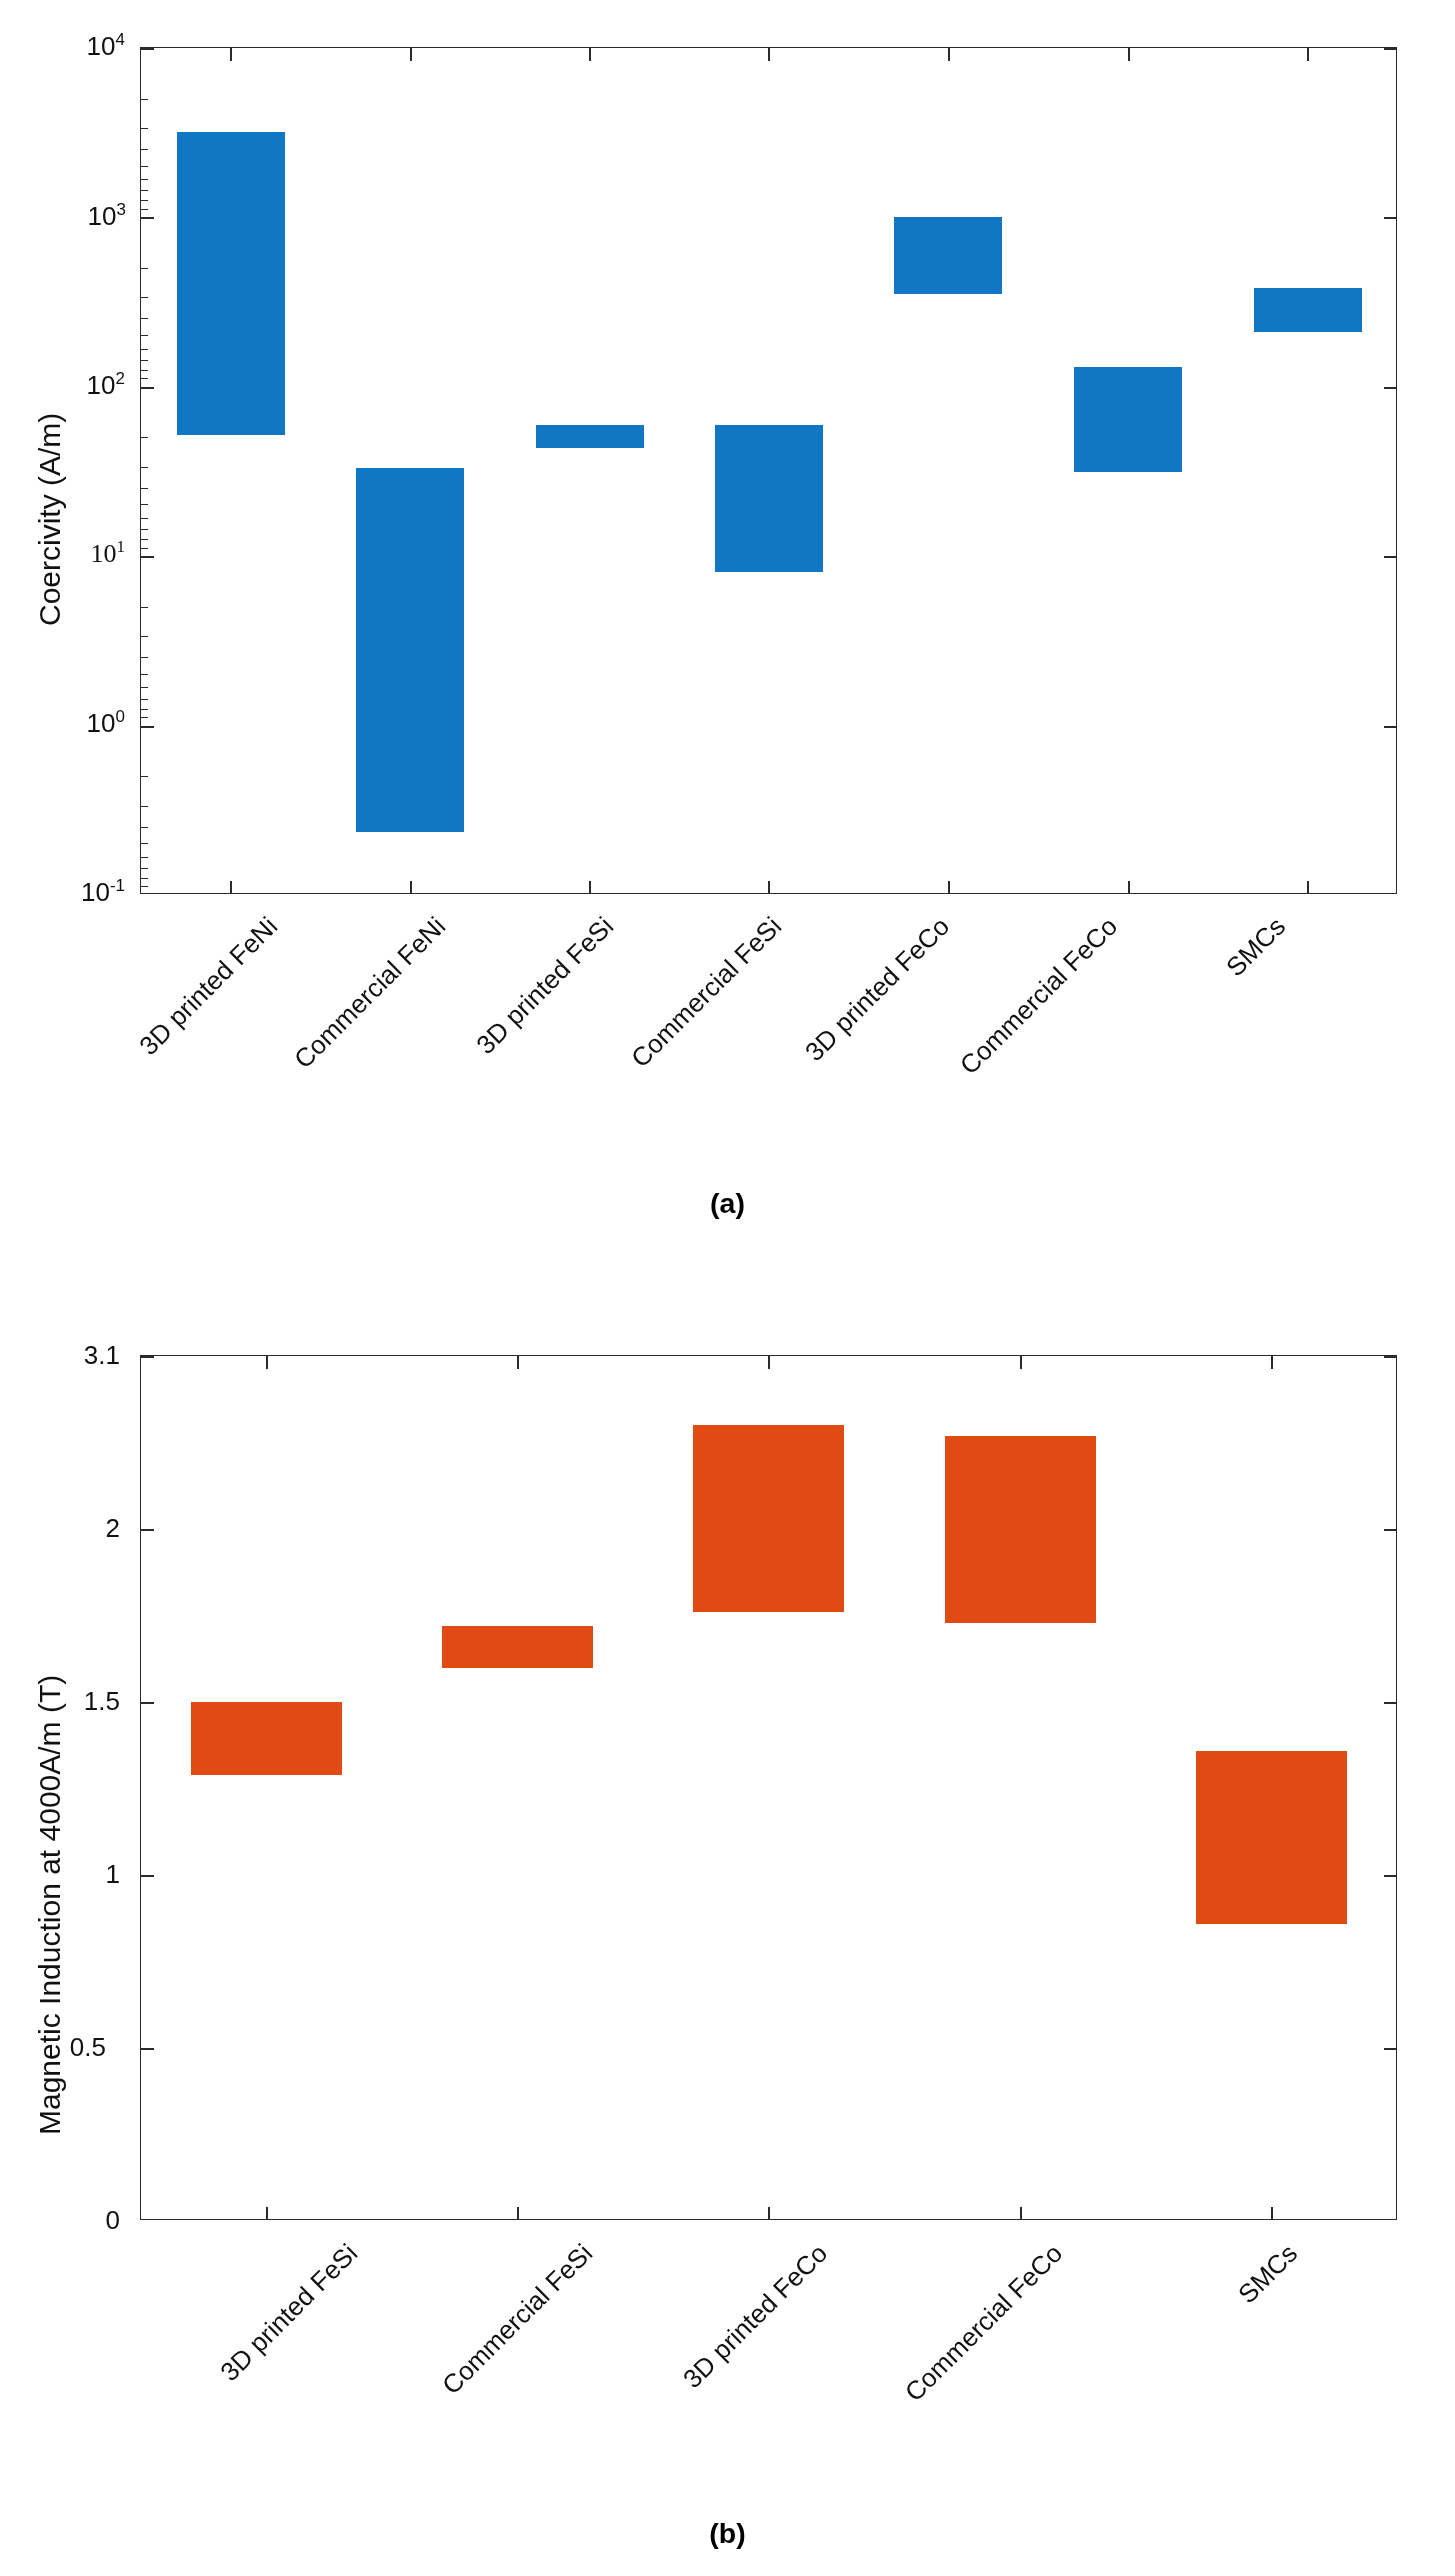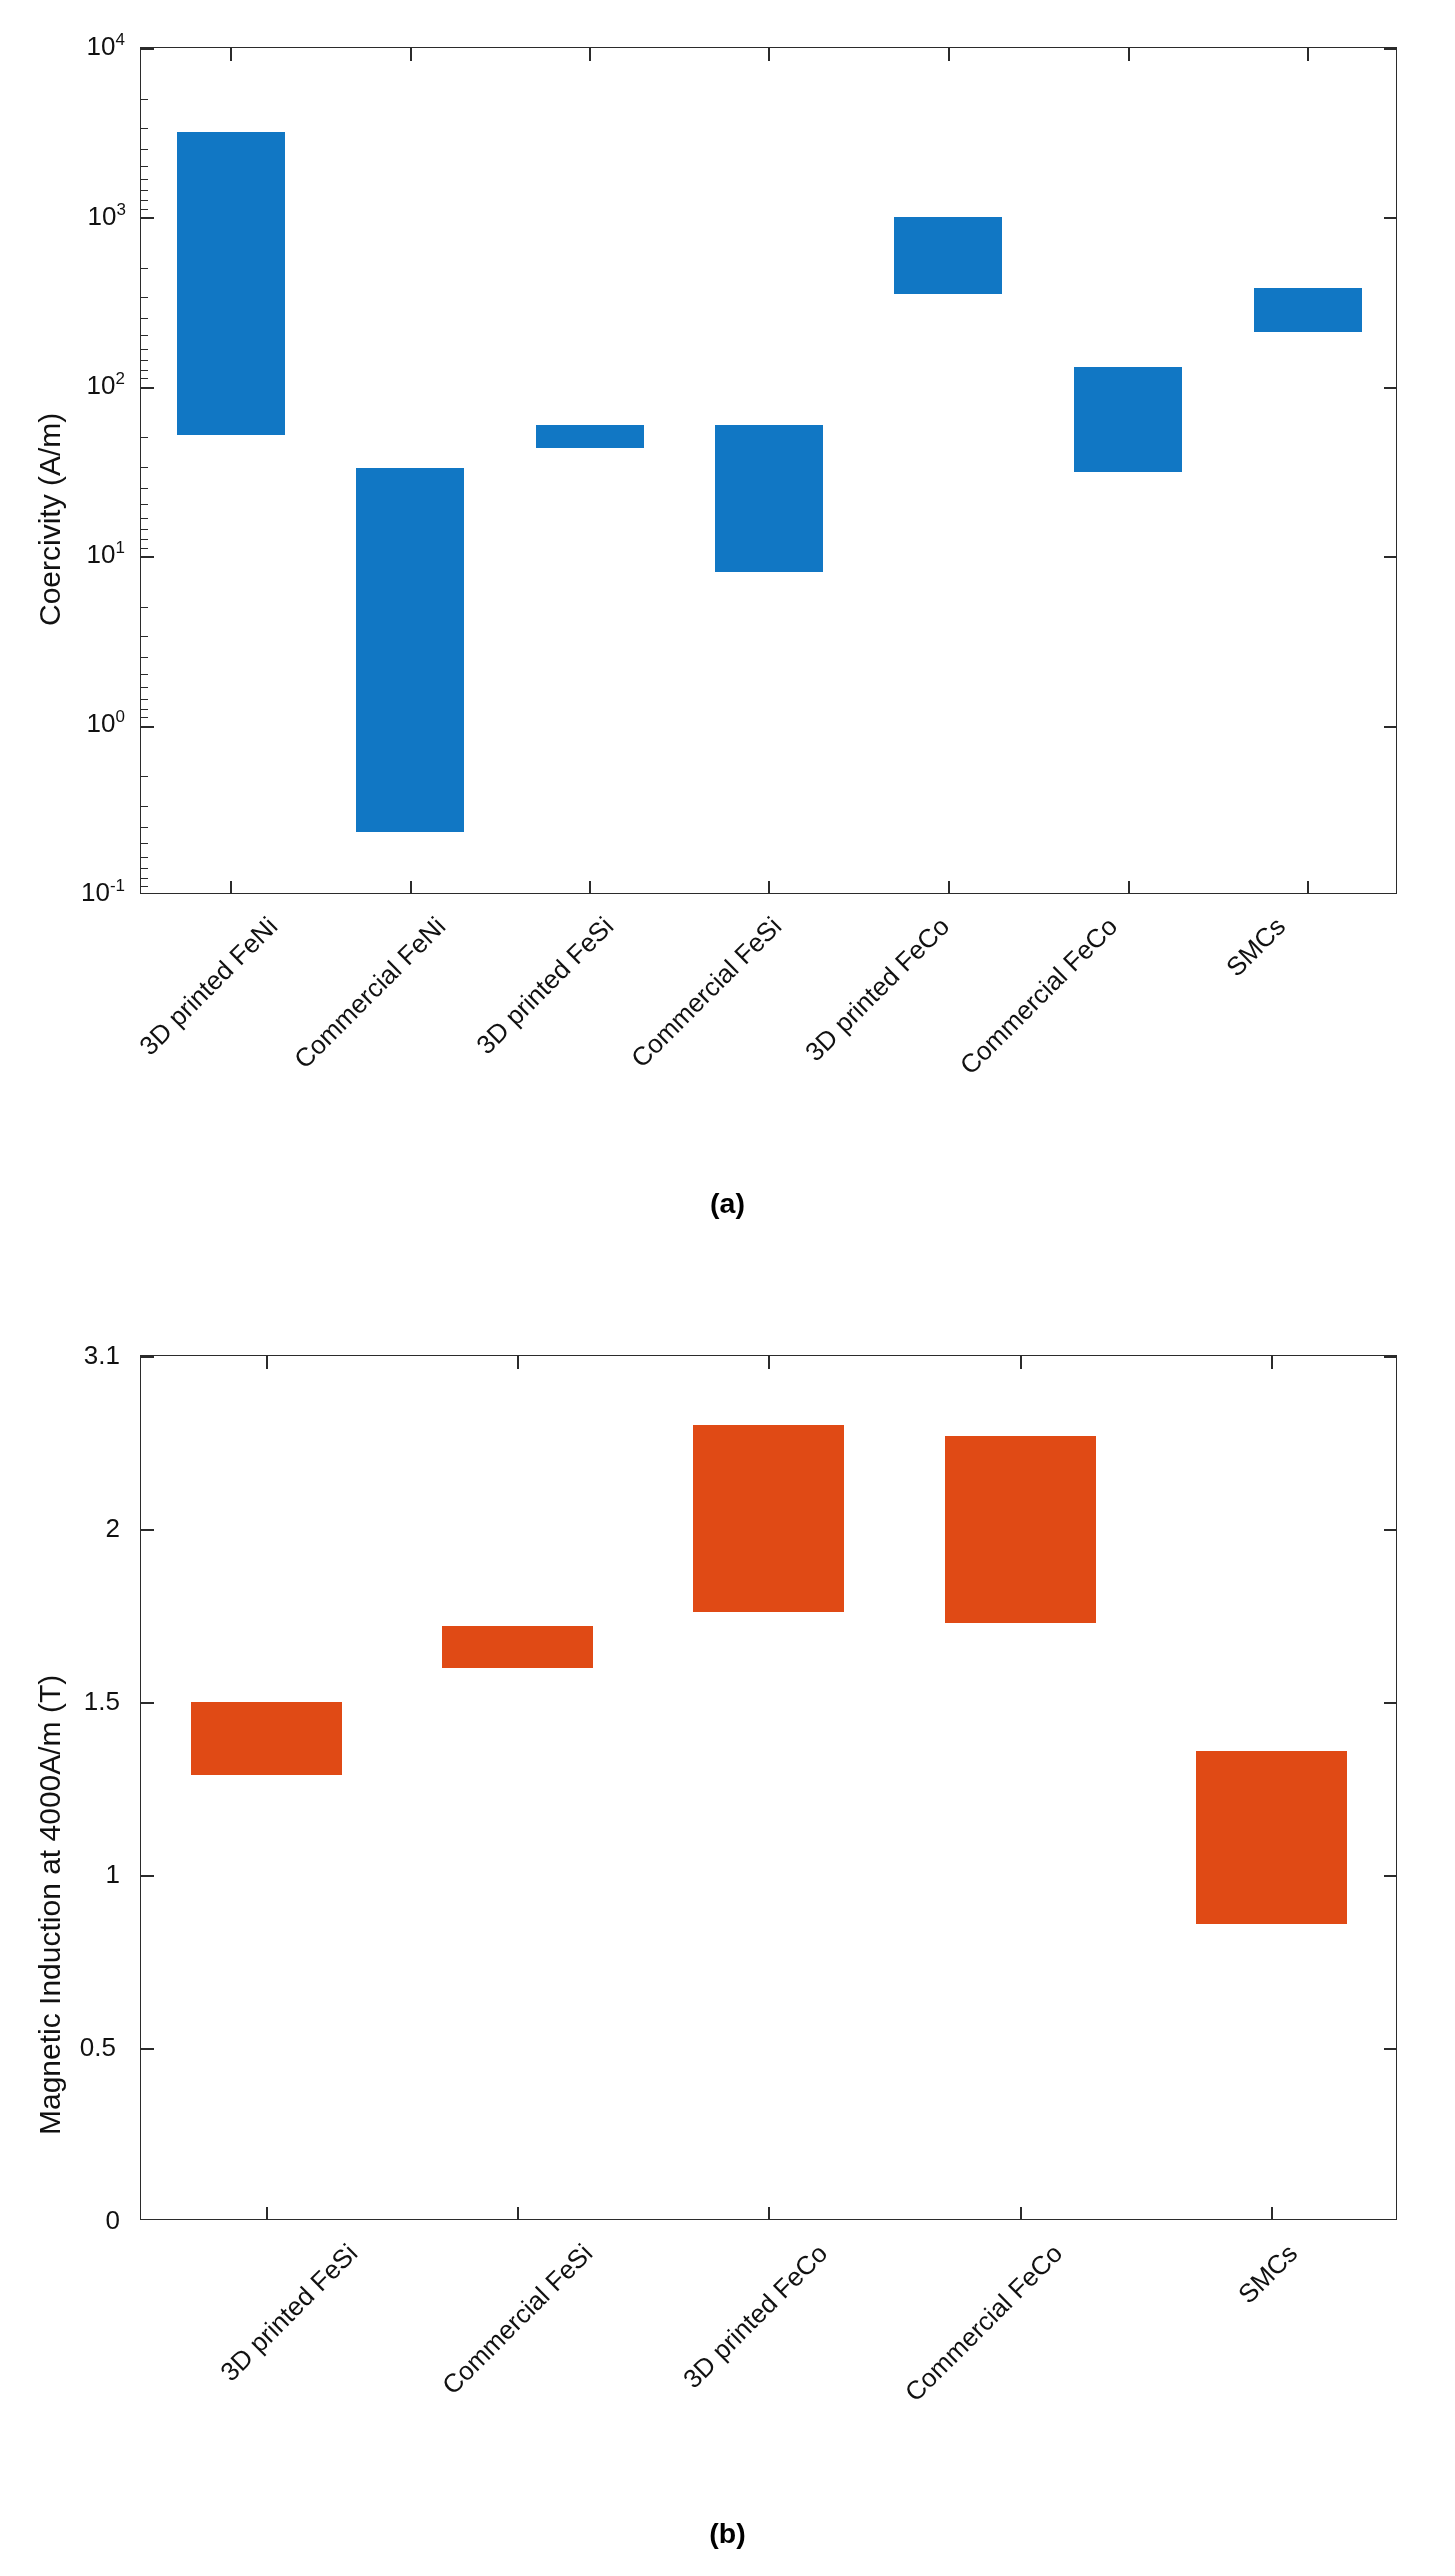--- a/index.html
+++ b/index.html
@@ -140,21 +140,21 @@
 
 <div class="page">
 
   <div class="figure" id="figure-a">
 
     <div class="axis-title-y" id="ya-title" style="left:33px; top:626px;">Coercivity (A/m)</div>
 
     <div class="ytick-label" style="left:34px; top:32px; width:91px;">10<span class="exp">4</span></div>
     <div class="ytick-label" style="left:35px; top:202px; width:91px;">10<span class="exp">3</span></div>
     <div class="ytick-label" style="left:34px; top:371px; width:91px;">10<span class="exp">2</span></div>
-    <div class="ytick-label" style="left:34px; top:540px; width:91px;">10<span class="exp">1</span></div>
+    <div class="ytick-label" style="left:34px; top:540px; width:91px;font-family:Liberation Serif, serif;">10<span class="exp">1</span></div>
     <div class="ytick-label" style="left:34px; top:709px; width:91px;">10<span class="exp">0</span></div>
     <div class="ytick-label" style="left:27px; top:878px; width:98px;">10<span class="exp">-1</span></div>
 
     <div class="xtick-label" style="left:0px; top:911px; width:262px;">3D printed FeNi</div>
     <div class="xtick-label" style="left:168px; top:911px; width:262px;">Commercial FeNi</div>
     <div class="xtick-label" style="left:336px; top:911px; width:262px;">3D printed FeSi</div>
     <div class="xtick-label" style="left:504px; top:911px; width:262px;">Commercial FeSi</div>
     <div class="xtick-label" style="left:672px; top:911px; width:262px;">3D printed FeCo</div>
     <div class="xtick-label" style="left:840px; top:911px; width:262px;">Commercial FeCo</div>
     <div class="xtick-label" style="left:1008px; top:911px; width:262px;">SMCs</div>
@@ -251,21 +251,21 @@
   </div>
 
   <div class="figure" id="figure-b">
 
     <div class="axis-title-y" id="yb-title" style="left:33px; top:837px;">Magnetic Induction at 4000A/m (T)</div>
 
     <div class="ytick-label" style="left:23px; top:43px;  width:97px;">3.1</div>
     <div class="ytick-label" style="left:23px; top:216px; width:97px;">2</div>
     <div class="ytick-label" style="left:23px; top:389px; width:97px;">1.5</div>
     <div class="ytick-label" style="left:23px; top:562px; width:97px;">1</div>
-    <div class="ytick-label" style="left:19px; top:735px;width:97px;">0.5</div>
+    <div class="ytick-label" style="left:9px; top:735px;width:97px;">0.5</div>
     <div class="ytick-label" style="left:23px; top:908px;width:97px;">0</div>
 
     <div class="xtick-label" style="left:74px; top:940px; width:268px;">3D printed FeSi</div>
     <div class="xtick-label" style="left:309px; top:940px; width:268px;">Commercial FeSi</div>
     <div class="xtick-label" style="left:544px; top:940px; width:268px;">3D printed FeCo</div>
     <div class="xtick-label" style="left:779px; top:940px; width:268px;">Commercial FeCo</div>
     <div class="xtick-label" style="left:1014px; top:940px; width:268px;">SMCs</div>
 
     <div class="plot-area" id="plot-b">
 

